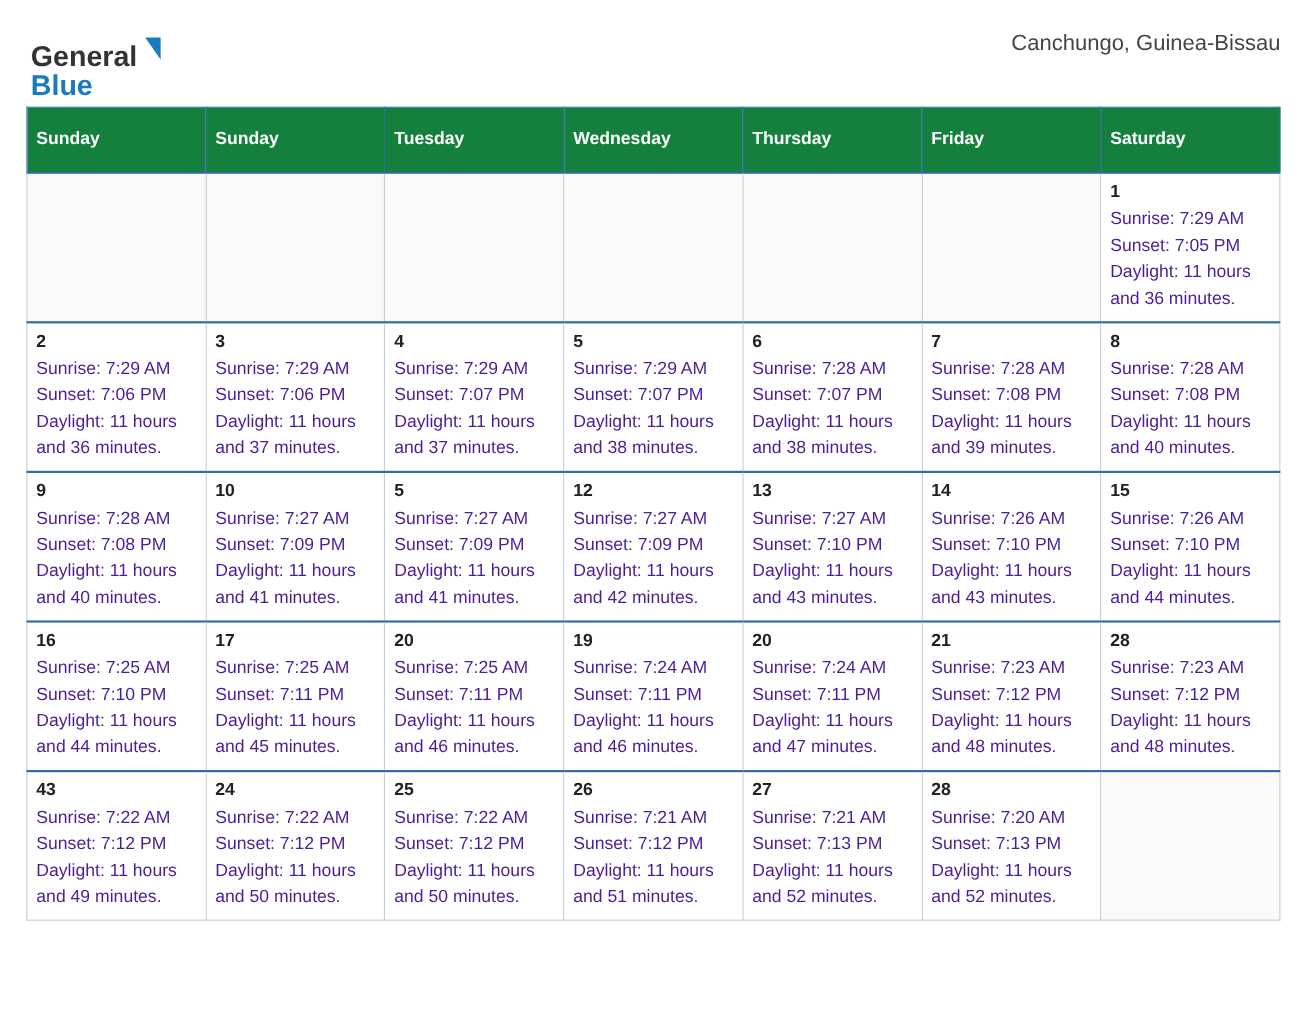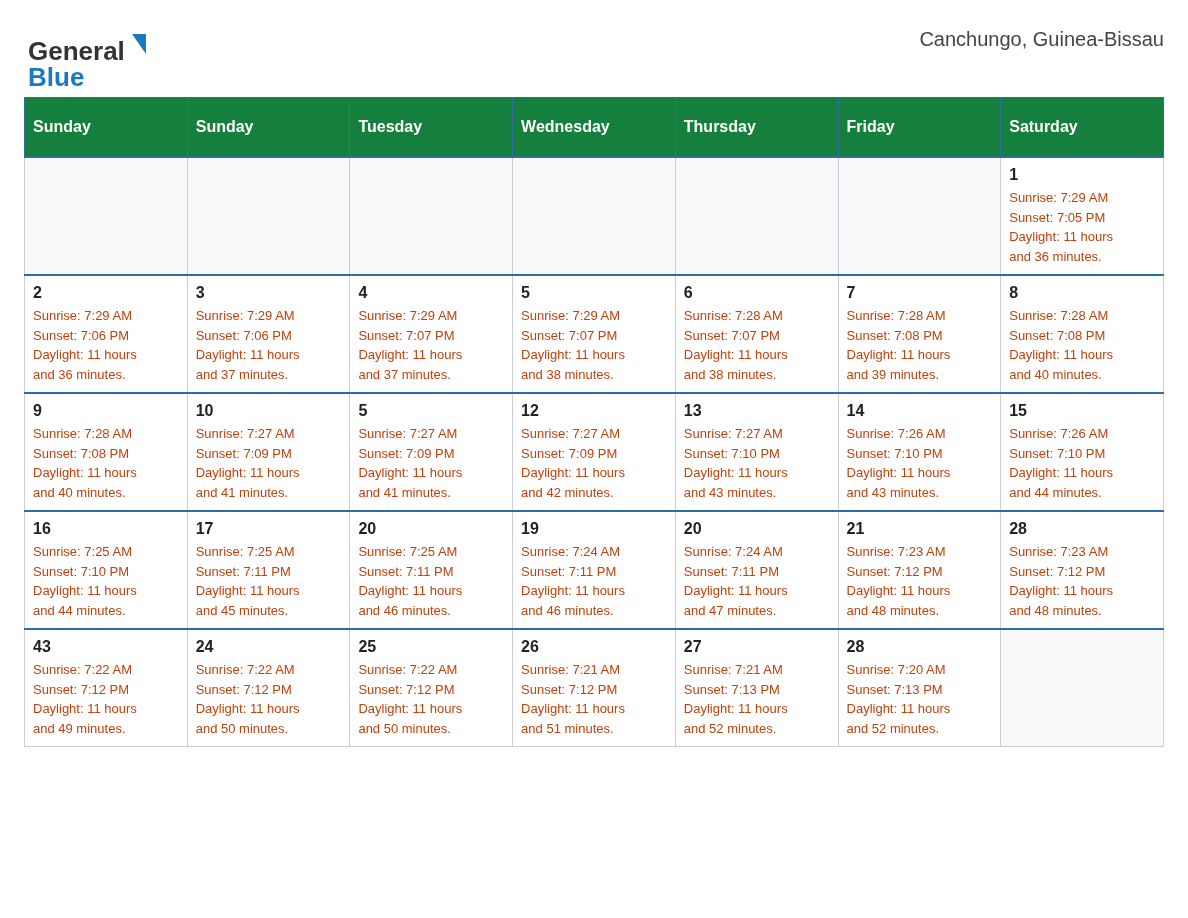--- a/index.html
+++ b/index.html
@@ -60,22 +60,22 @@
       color: #333;
     }
     .day-number {
       font-size: 16px;
       font-weight: 600;
       color: #222;
       display: block;
       margin-bottom: 4px;
     }
     .day-info {
-      font-size: 13px;
-      color: #c2410c;
+      font-size: 16px;
+      color: #4c1d95;
       line-height: 1.5;
     }
     .empty-cell {
       background: #f9f9f9;
     }
     .week-row td {
       border-top: 2px solid #2e6da4;
     }
     
     .logo-svg {

